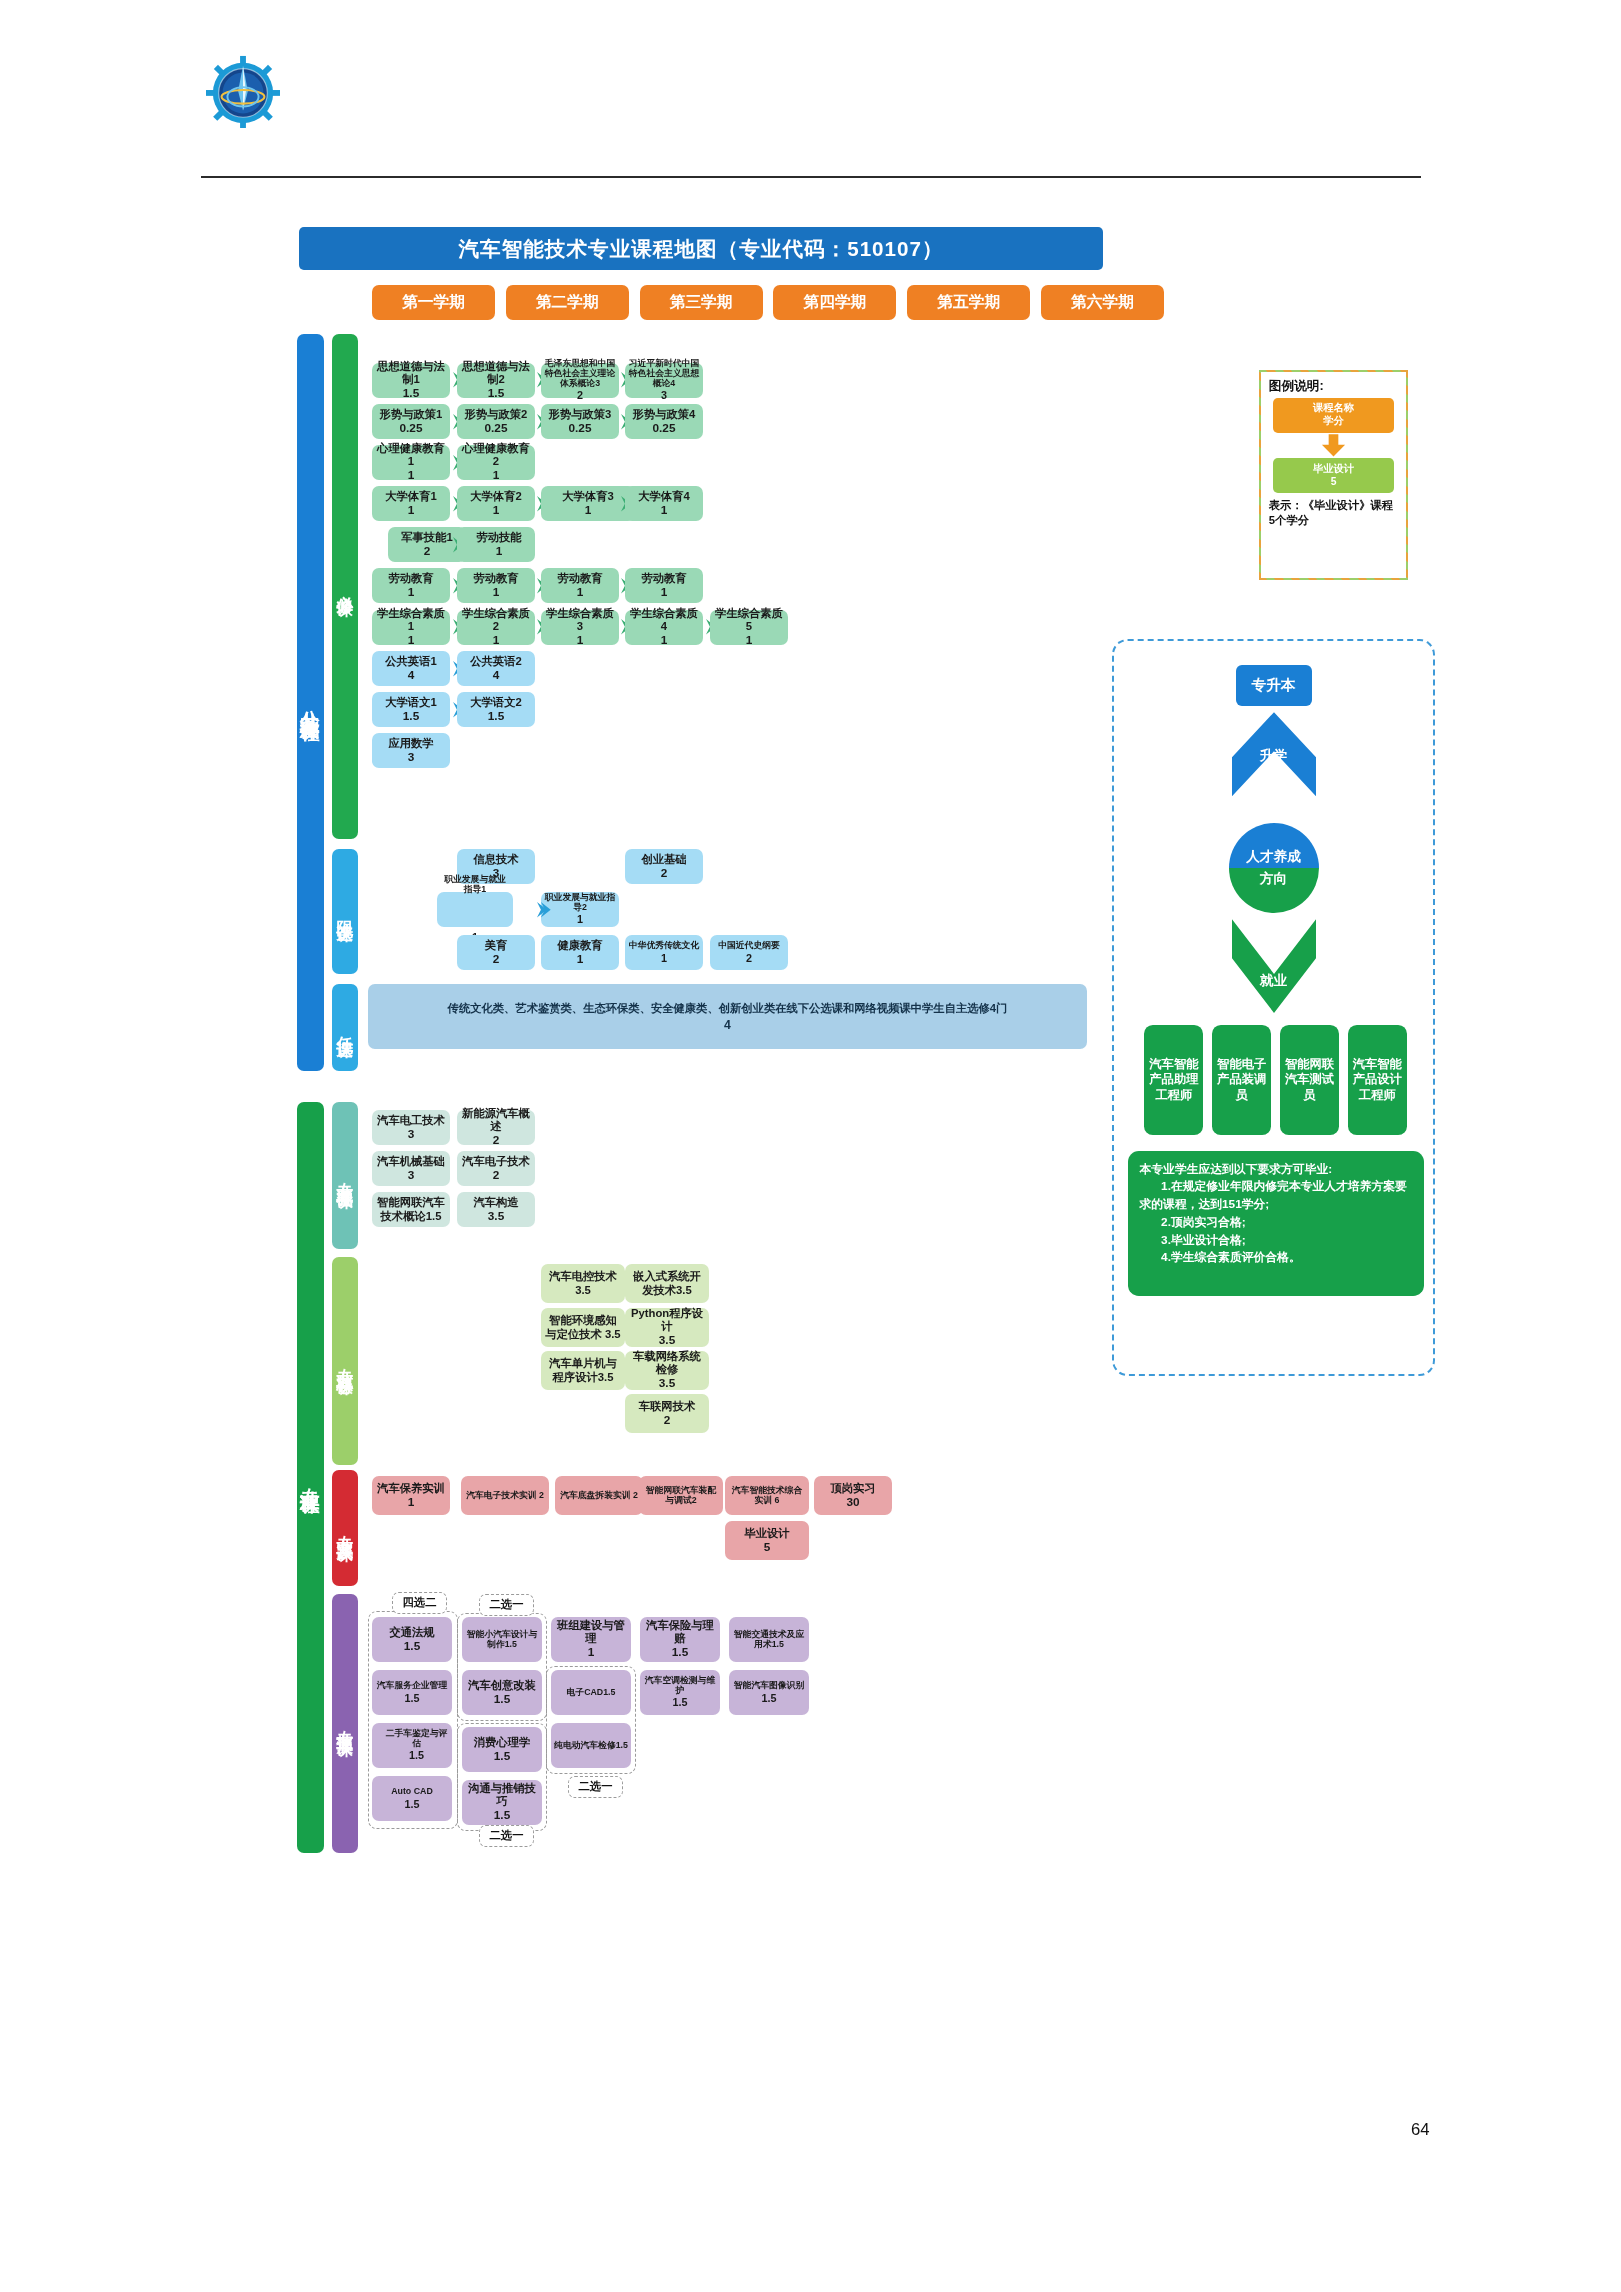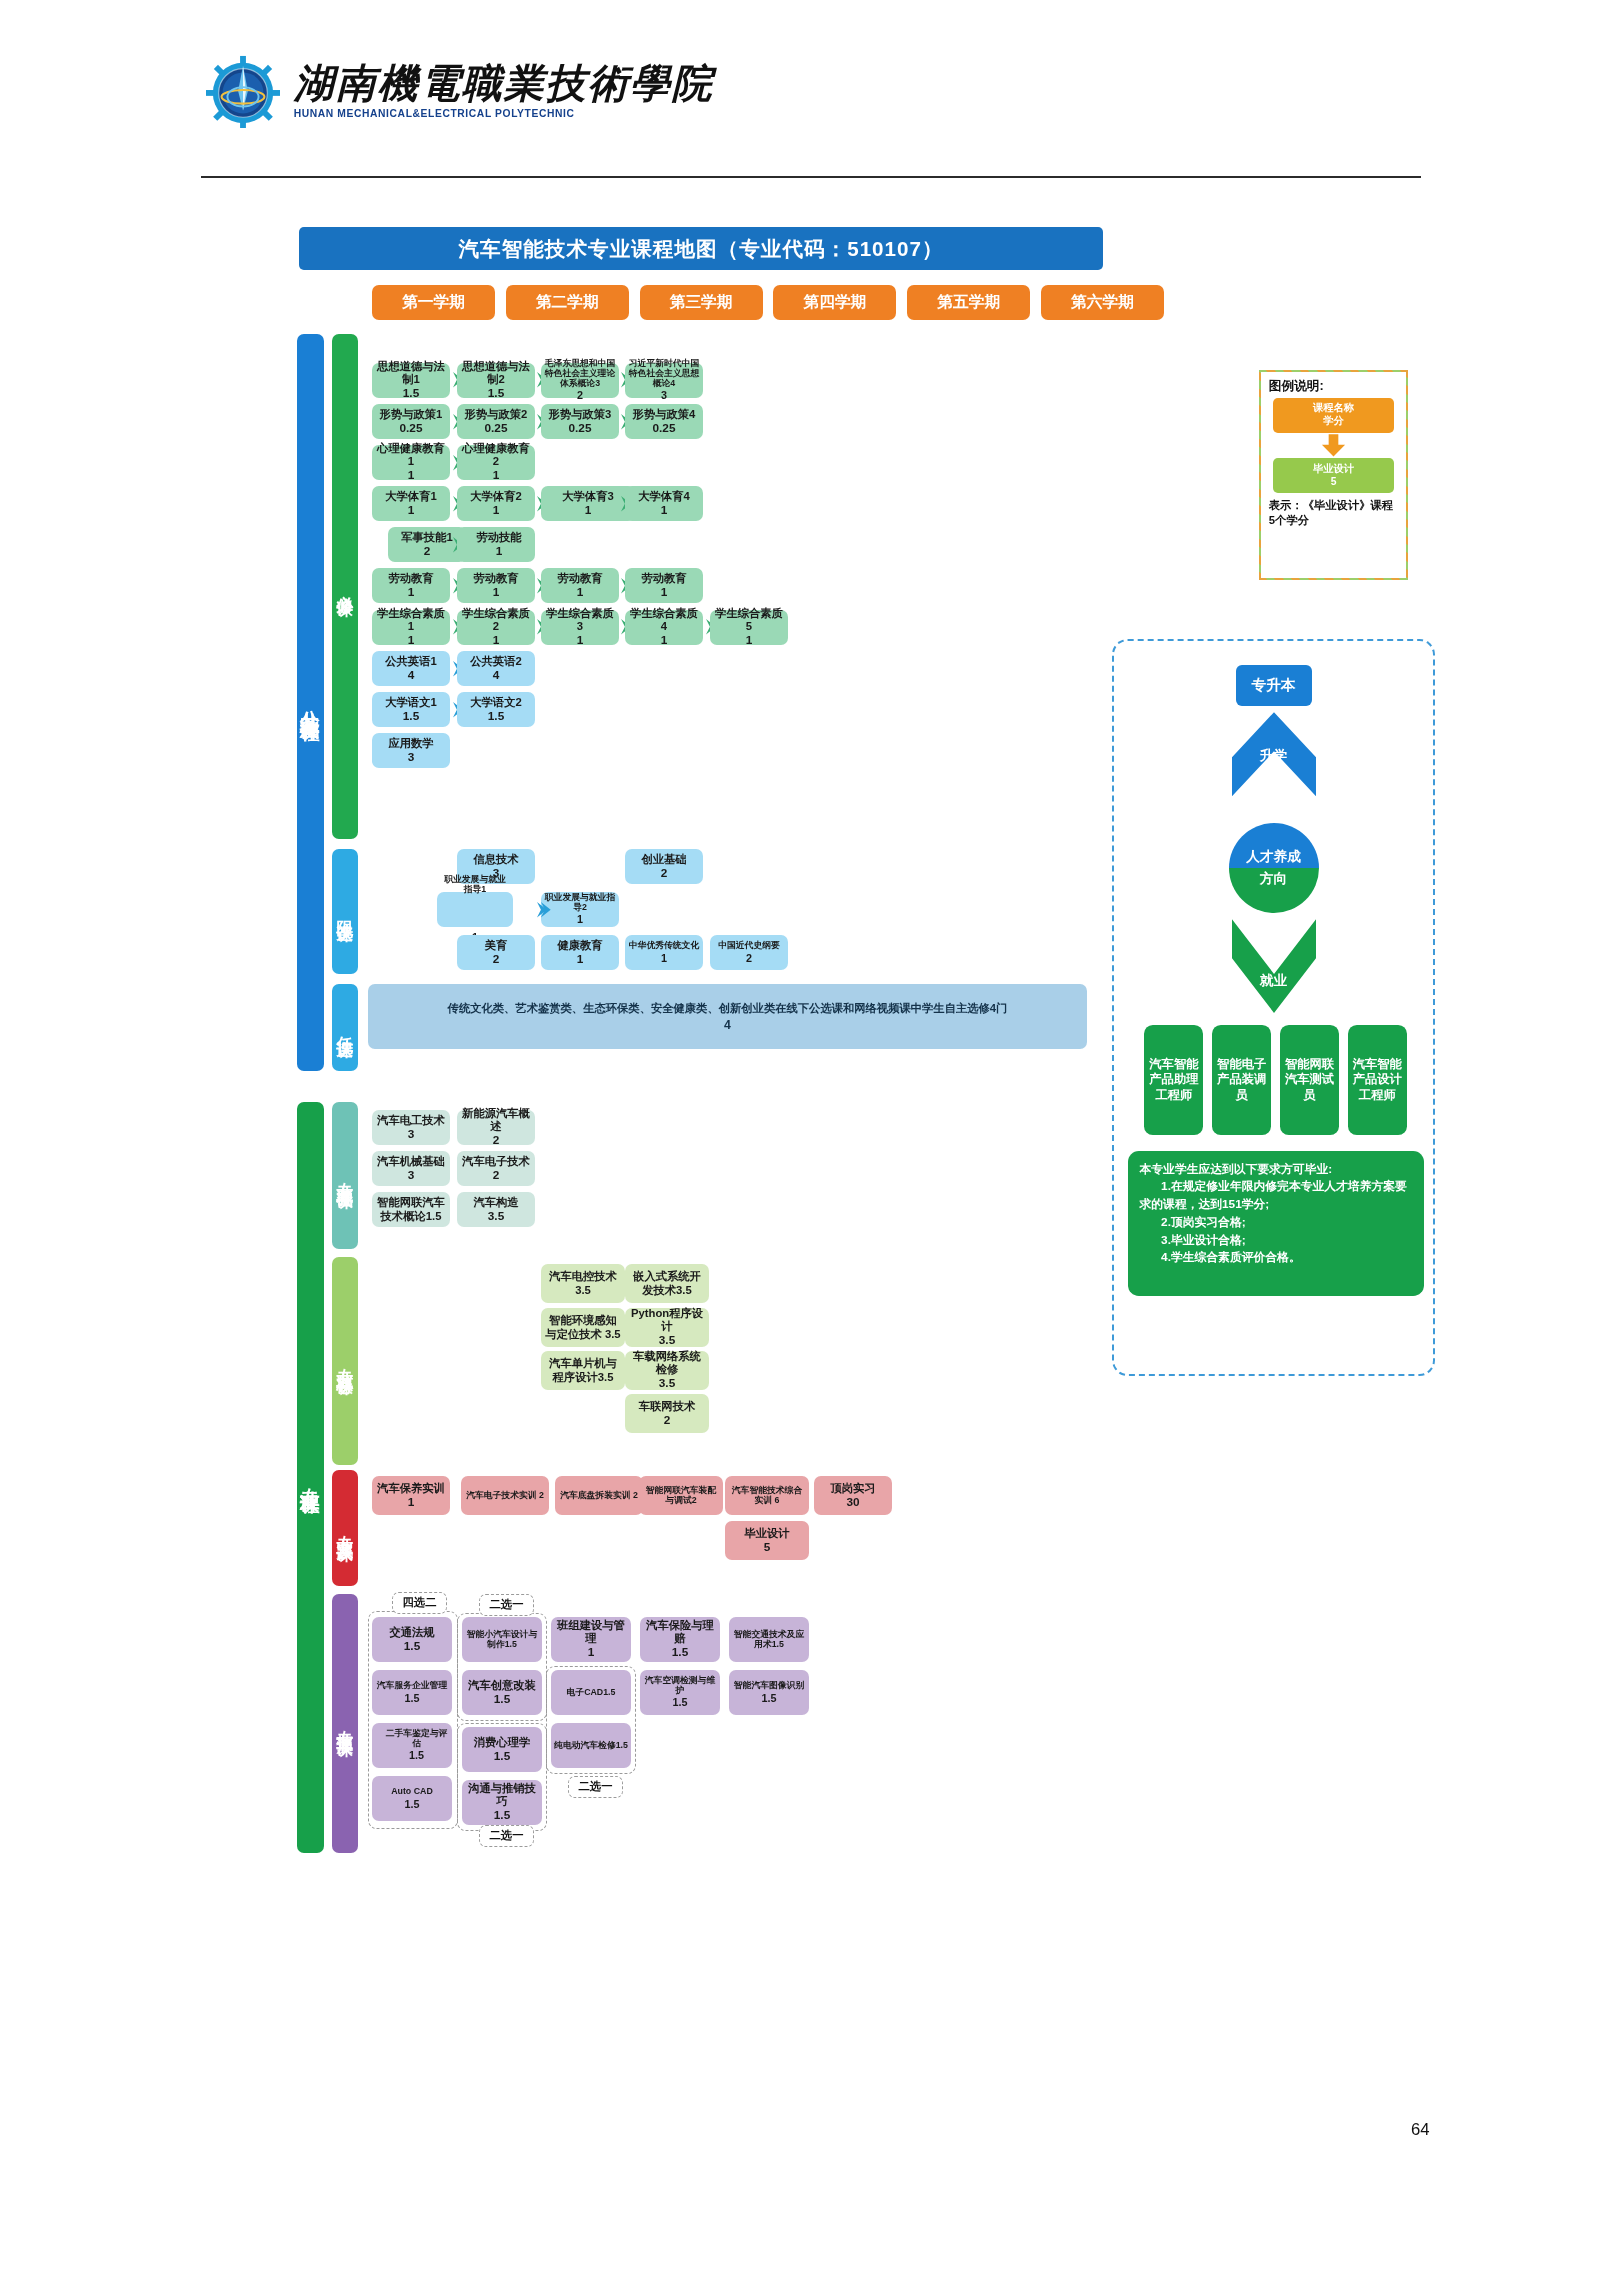--- a/index.html
+++ b/index.html
@@ -203,24 +203,20 @@
           <circle cx="38" cy="40" r="25" fill="#14468c"></circle>
           <circle cx="38" cy="40" r="21" fill="#1b5fae"></circle>
           <path d="M38 12 L43 38 L38 58 L33 38 Z" fill="#6fc5ef"></path>
           <path d="M38 12 L41 38 L38 58 Z" fill="#ffffff" opacity=".85"></path>
           <ellipse cx="38" cy="44" rx="22" ry="7" fill="none" stroke="#f0c040" stroke-width="2.2"></ellipse>
           <ellipse cx="38" cy="44" rx="16" ry="10" fill="none" stroke="#6fc5ef" stroke-width="2"></ellipse>
           <circle cx="38" cy="40" r="25" fill="none" stroke="#ffffff" stroke-width="1.2" opacity=".5"></circle>
         </g>
       </svg>
     </div>
-    <div id="logo-text-block">
-      <div id="logo-cn">湖南機電職業技術學院</div>
-      <div id="logo-en">HUNAN  MECHANICAL&amp;ELECTRICAL POLYTECHNIC</div>
-    </div>
   </div>
   <div id="header-rule"></div>
 </div>
 
 <div id="map">
 
   <div class="abs" id="title-banner">汽车智能技术专业课程地图（专业代码：510107）</div>
 
   <div class="abs" id="sem-row">
       <div class="sem-tab">第一学期</div>

